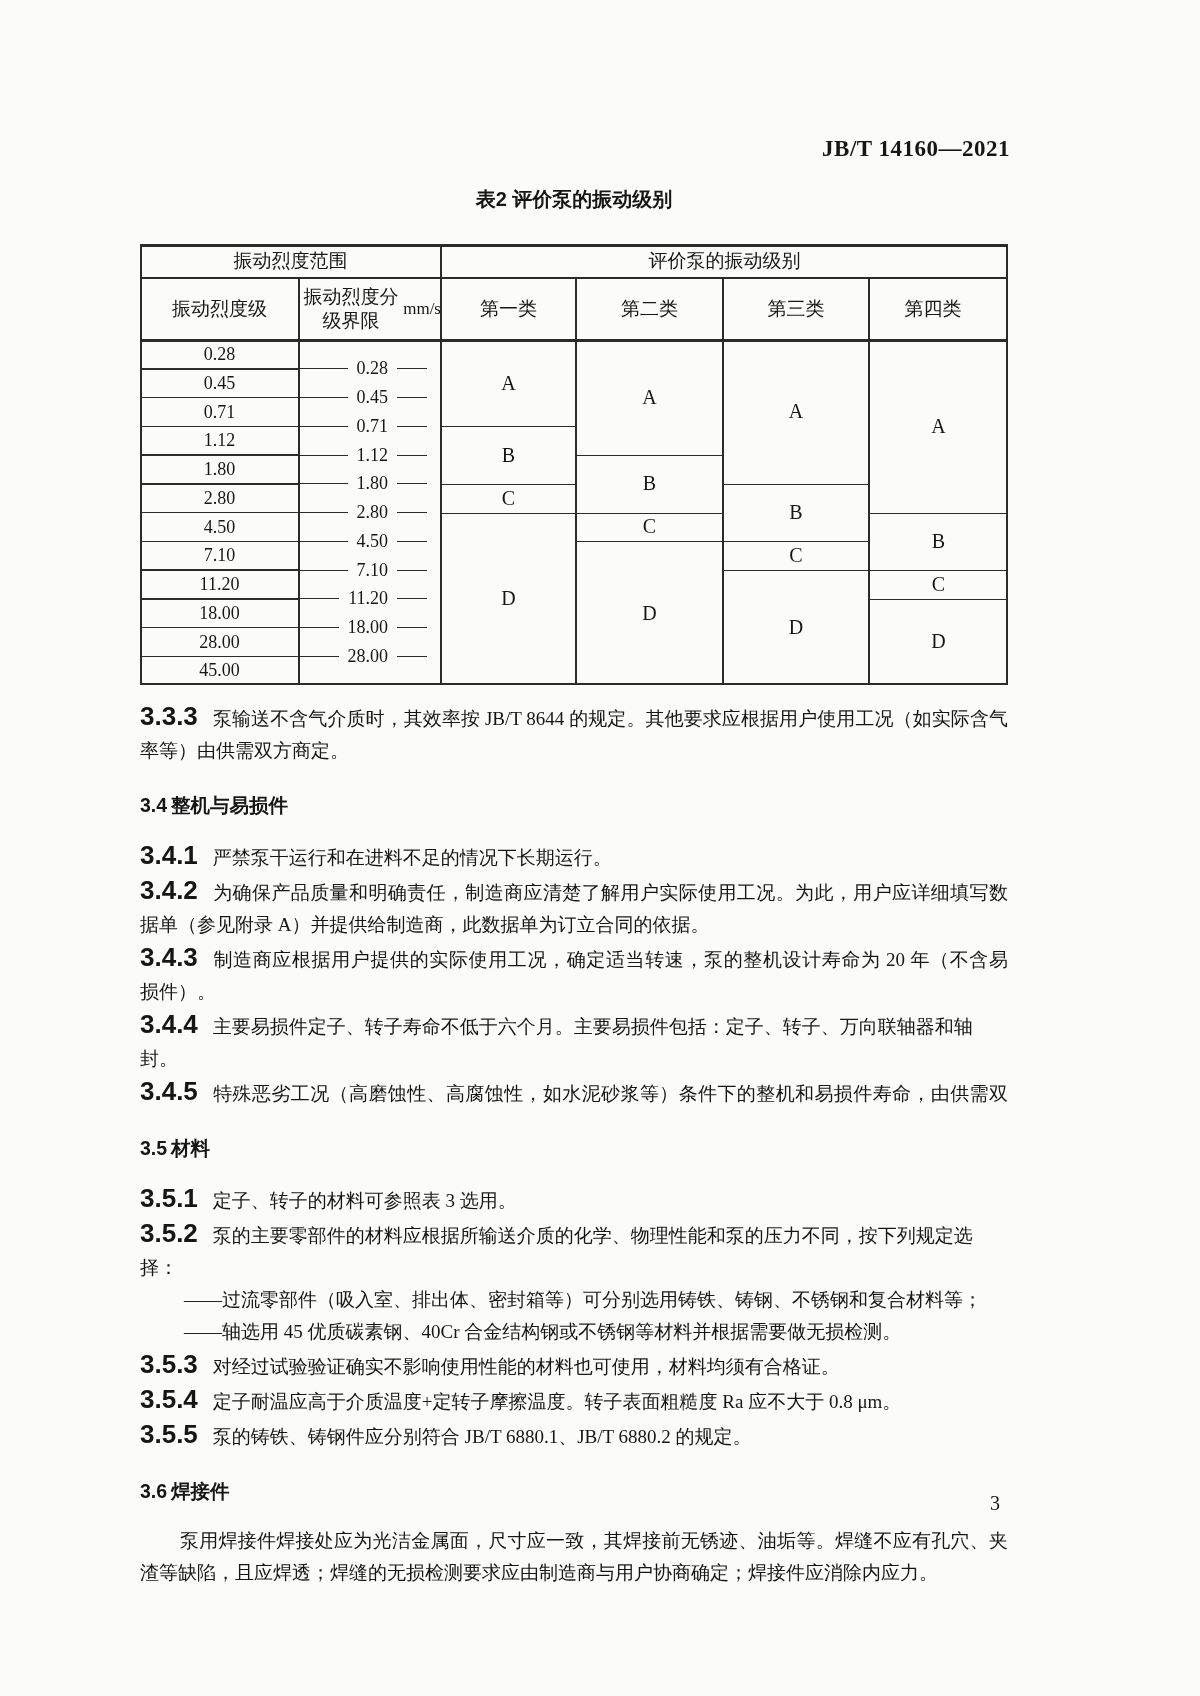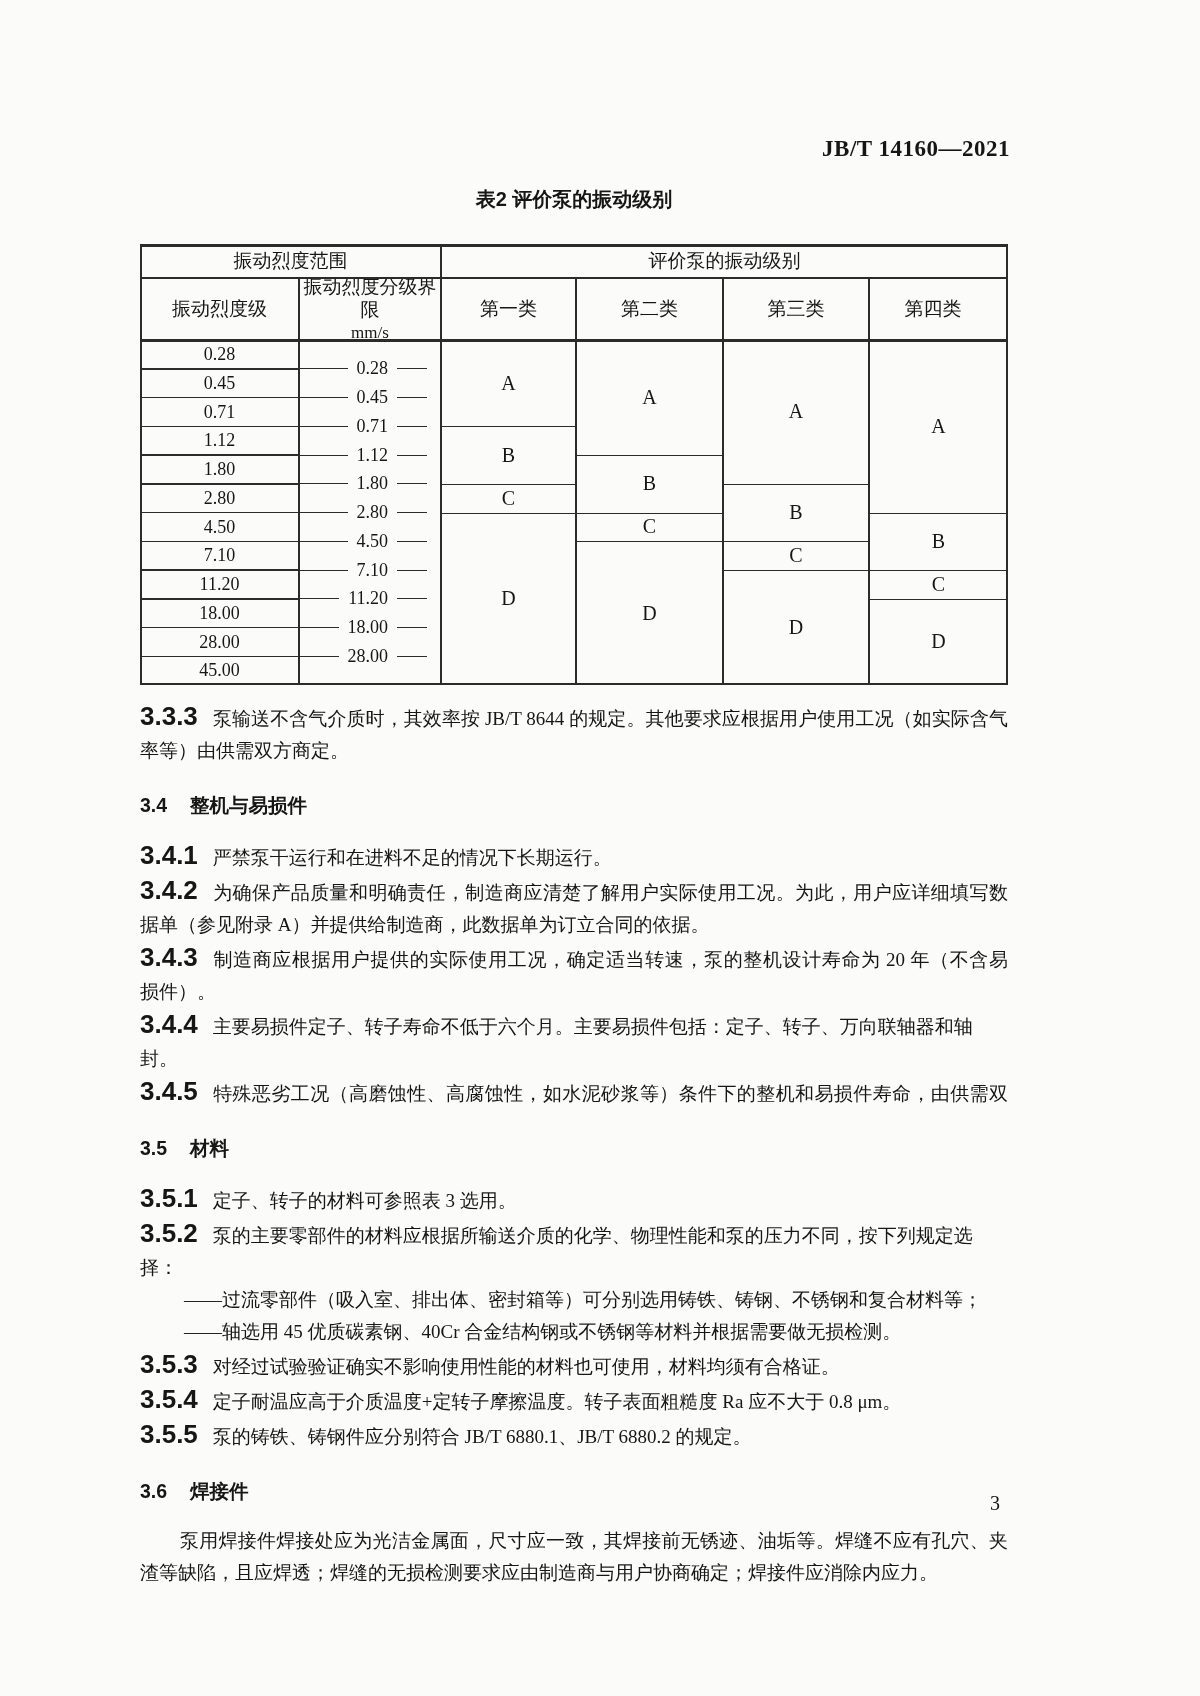--- a/index.html
+++ b/index.html
@@ -57,41 +57,41 @@
   .c-num{
     font-weight:bold;
     font-family:"Liberation Sans","DejaVu Sans",sans-serif;
     margin-right:15px; font-size:26px;
   }
   .heading{
     margin-top:22px; margin-bottom:18px;
     font-weight:bold; font-size:19.5px;
     font-family:"Liberation Sans","DejaVu Sans",sans-serif;
   }
-  .heading .h-num{margin-right:23px;}
+  .heading .h-num{margin-right:4px;}
   .para.dash{padding-left:44px;}
   .para.indent .line:first-child{text-indent:40px;}
   .page-num{
     position:absolute; right:200px; top:1492px;
     font-size:20px;
   }
 </style>
 </head>
 <body>
 
 <div class="page">
   <div class="std-number">JB/T 14160—2021</div>
 
   <div class="tbl-title">表2  评价泵的振动级别</div>
 
   <div class="vib-table" id="vib-table">
       <div class="abs cell" style="left: 0px; top: 0px; width: 301px; height: 34px;">振动烈度范围</div>
       <div class="abs cell" style="left: 301px; top: 0px; width: 567px; height: 34px; font-family: Liberation Serif, serif;">评价泵的振动级别</div>
       <div class="abs cell" style="left: 0px; top: 34px; width: 159px; height: 62px;">振动烈度级</div>
-      <div class="abs cell" style="left: 159px; top: 34px; width: 142px; height: 62px; flex-direction: column;">
+      <div class="abs cell" style="left: 159px; top: 34px; width: 142px; height: 62px; ">
         <div>振动烈度分级界限</div>
         <div class="unit">mm/s</div>
       </div>
       <div class="abs cell" style="left: 301px; top: 34px; width: 135px; height: 62px;">第一类</div>
       <div class="abs cell" style="left: 436px; top: 34px; width: 147px; height: 62px;">第二类</div>
       <div class="abs cell" style="left: 583px; top: 34px; width: 146px; height: 62px;">第三类</div>
       <div class="abs cell" style="left: 729px; top: 34px; width: 128px; height: 62px;">第四类</div>
       <div class="abs cell" style="left: 0px; top: 96px; width: 159px; height: 28.75px; font-size: 18px;">0.28</div>
       <div class="abs cell" style="left: 0px; top: 124.75px; width: 159px; height: 28.75px; font-size: 18px;">0.45</div>
       <div class="abs cell" style="left: 0px; top: 153.5px; width: 159px; height: 28.75px; font-size: 18px;">0.71</div>

